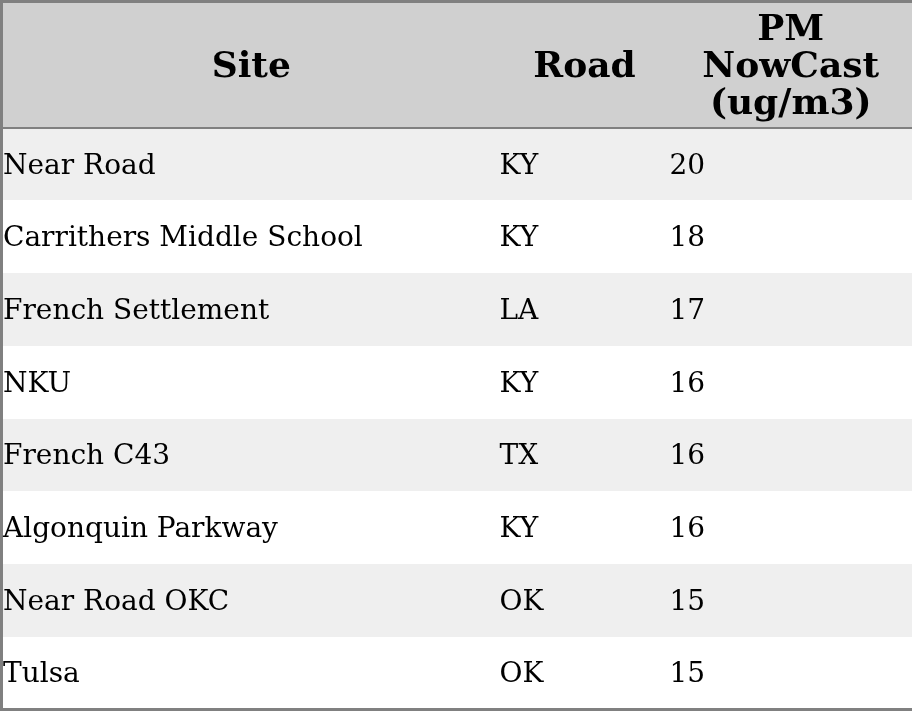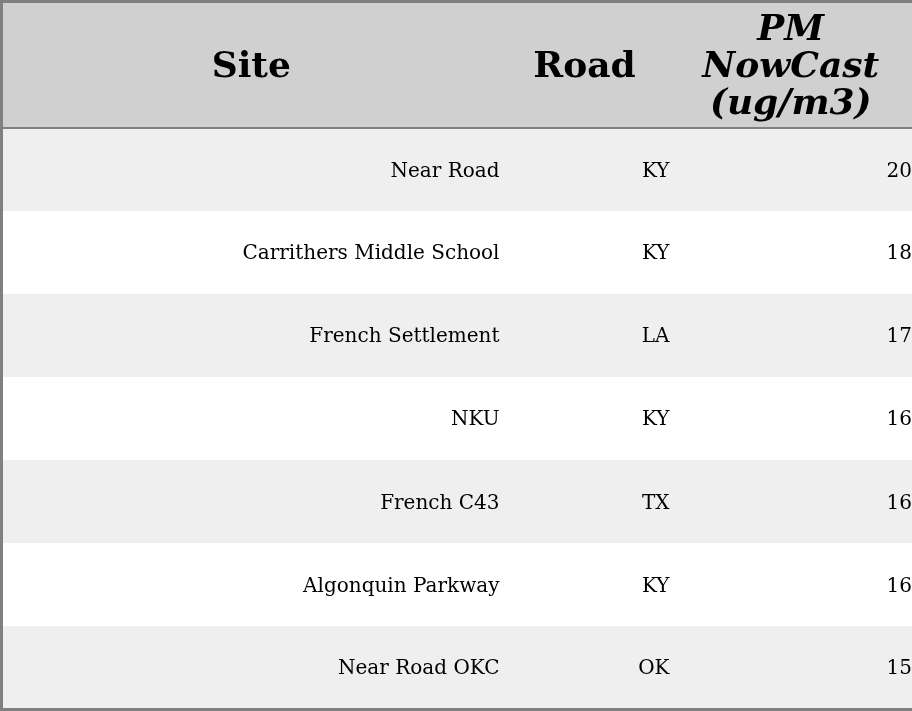--- a/index.html
+++ b/index.html
@@ -36,28 +36,27 @@
     line-height: 1.04;
     text-align: center;
     vertical-align: middle;
     padding: 0;
   }
   thead th .hdr-wrap {
     margin: 0 auto;
   }
   thead th .hdr-pm {
     width: 190px; 
-    font-style: italic;
   }
   tbody tr {
     height: 58px;
   }
   tbody td {
-    font-size: 20px;
-    text-align: right;
+    font-size: 28px;
+    text-align: left;
     vertical-align: middle;
     padding: 0;
     font-weight: normal;
   }
   tbody tr:nth-child(odd)  td { background: #efefef; }
   tbody tr:nth-child(even) td { background: #ffffff; }
 </style>
 </head>
 <body>
 
@@ -109,14 +108,19 @@
       <tr>
         <td>Algonquin Parkway</td>
         <td>KY</td>
         <td>16</td>
       </tr>
       <tr>
         <td>Near Road OKC</td>
         <td>OK</td>
         <td>15</td>
       </tr>
+      <tr>
+        <td>Tulsa</td>
+        <td>OK</td>
+        <td>15</td>
+      </tr>
     </tbody>
 </table>
 
 </body></html>

